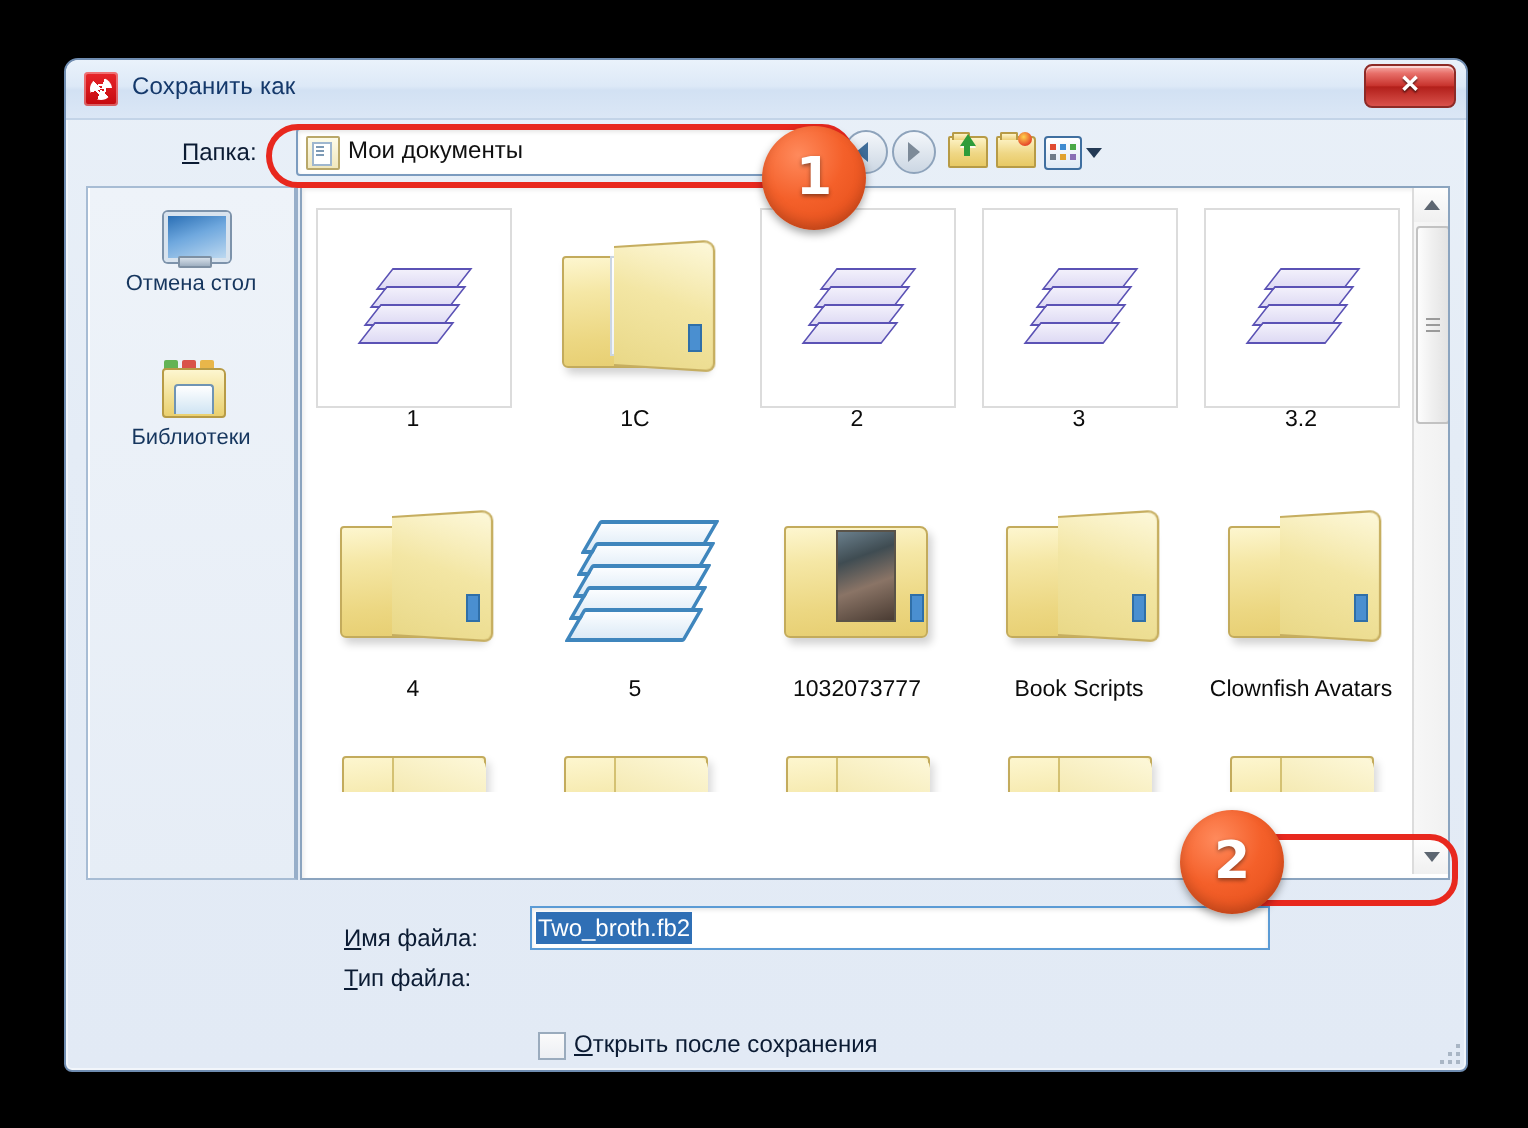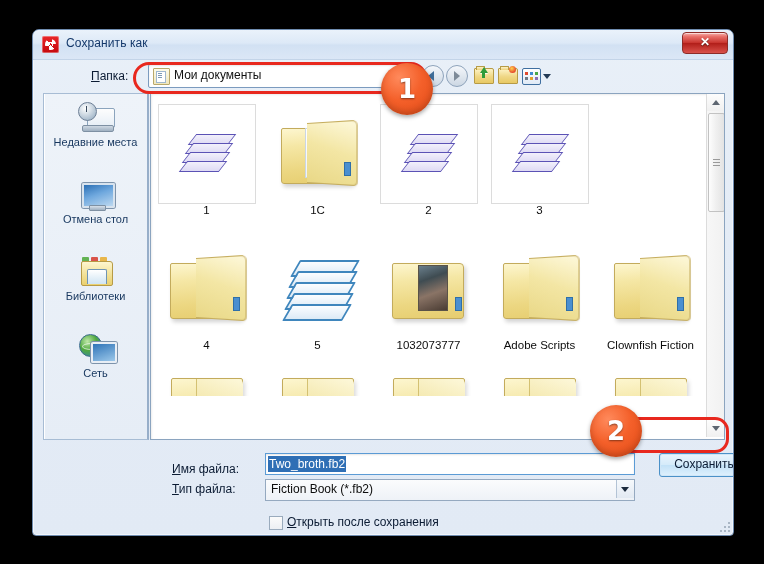--- a/index.html
+++ b/index.html
@@ -459,52 +459,37 @@
             <i></i>
             <i></i>
             <i></i>
         </div>
         <div class="views-arrow"></div>
       </div>
     </div>
 
     <div class="places">
       <div class="place">
-        <div class="glyph ic-recent">
-          <div class="monitor"></div>
-            <div class="clock"></div>
-            <div class="base"></div>
-        </div>
-        <div class="plabel">Недавние места</div>
-      </div>
-      <div class="place">
         <div class="glyph ic-desktop">
           <div class="screen"></div>
             <div class="stand"></div>
         </div>
         <div class="plabel">Отмена стол</div>
       </div>
       <div class="place">
         <div class="glyph ic-lib">
           <div class="tabs">
               <i></i>
               <i></i>
               <i></i>
             </div>
           <div class="back"></div>
             <div class="book"></div>
         </div>
         <div class="plabel">Библиотеки</div>
-      </div>
-      <div class="place">
-        <div class="glyph ic-net">
-          <div class="globe"></div>
-            <div class="mon"></div>
-        </div>
-        <div class="plabel">Сеть</div>
       </div>
     </div>
 
     <div class="filelist">
       <div class="grid">
 
         <div class="row">
           <div class="cell">
             <div class="thumbframe">
               <div class="sheets">
@@ -542,20 +527,31 @@
             <div class="thumbframe">
               <div class="sheets">
                   <i></i>
                   <i></i>
                   <i></i>
                   <i></i>
                 </div>
             </div>
             <div class="clabel">3</div>
           </div>
+          <div class="cell">
+            <div class="thumbframe">
+              <div class="sheets">
+                  <i></i>
+                  <i></i>
+                  <i></i>
+                  <i></i>
+                </div>
+            </div>
+            <div class="clabel">3.2</div>
+          </div>
         </div>
 
         <div class="row">
           <div class="cell">
             <div class="noframe">
               <div class="folder">
                 <div class="fb"></div>
                   <div class="flap"></div>
                   <div class="bluetab"></div>
               </div>
@@ -585,31 +581,31 @@
             <div class="clabel">1032073777</div>
           </div>
           <div class="cell">
             <div class="noframe">
               <div class="folder">
                 <div class="fb"></div>
                   <div class="flap"></div>
                   <div class="bluetab"></div>
               </div>
             </div>
-            <div class="clabel">Adobe Scripts</div>
+            <div class="clabel">Book Scripts</div>
           </div>
           <div class="cell">
             <div class="noframe">
               <div class="folder">
                 <div class="fb"></div>
                   <div class="flap"></div>
                   <div class="bluetab"></div>
               </div>
             </div>
-            <div class="clabel">Clownfish Fiction</div>
+            <div class="clabel">Clownfish Avatars</div>
           </div>
         </div>
 
         <div class="rowclip">
           <div class="cell">
               <div class="clipfolder"></div>
             </div>
           <div class="cell">
               <div class="clipfolder"></div>
             </div>
@@ -636,33 +632,28 @@
     <div class="f-label fname-label">
       <u>И</u><span>мя файла:</span>
     </div>
     <div class="fname-input">
       <span class="sel">Two_broth.fb2</span>
     </div>
 
     <div class="f-label ftype-label">
       <u>Т</u><span>ип файла:</span>
     </div>
-    <div class="ftype-combo">
-      <div class="txt">Fiction Book (*.fb2)</div>
-      <div class="dd"></div>
-    </div>
 
     <div class="chk-wrap">
       <div class="chk-box"></div>
       <div class="chk-text">
         <u>О</u><span>ткрыть после сохранения</span>
       </div>
     </div>
 
-    <div class="btn btn-save">Сохранить</div>
 
     <div class="grip">
       <i></i>
         <i></i>
         <i></i>
         <i></i>
         <i></i>
         <i></i>
     </div>
   </div>

